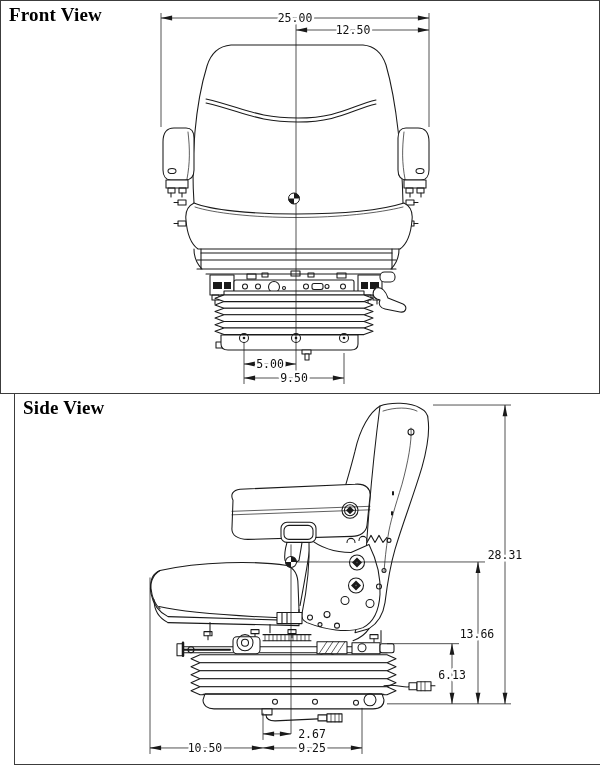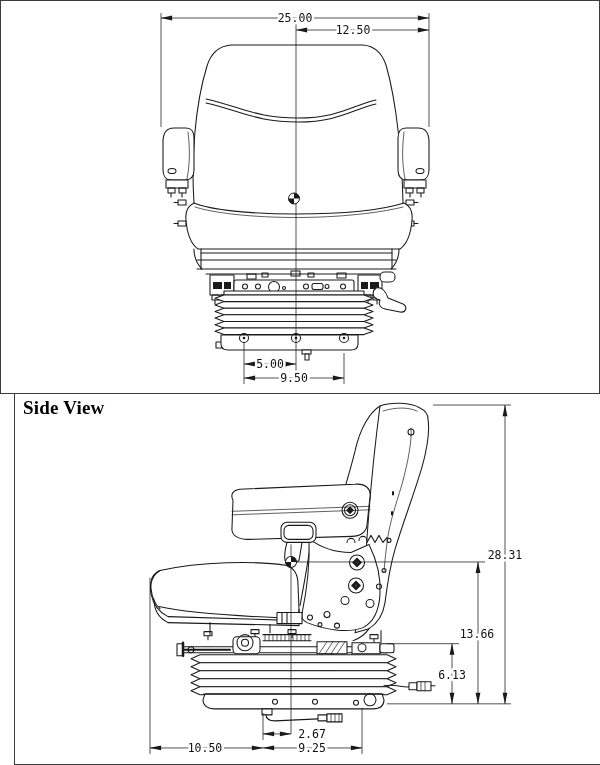--- a/index.html
+++ b/index.html
@@ -18,20 +18,21 @@
   .ext{stroke:#1a1a1a;stroke-width:.75;fill:none;}
   .diml{stroke:#1a1a1a;stroke-width:.75;fill:none;}
   text.dimtext{font-family:"DejaVu Sans Mono",monospace;font-size:11.5px;fill:#101010;text-anchor:middle;paint-order:stroke;stroke:#ffffff;stroke-width:5px;stroke-linejoin:round;}
   .cg circle{fill:#fff;stroke:#1a1a1a;stroke-width:1;}
   .cg path{fill:#1a1a1a;stroke:none;}
 </style>
 </head>
 <body>
 
 <div class="panel" id="front-panel">
+  <div class="view-title">Front View</div>
   <svg class="drawing" viewBox="0 0 598 392" preserveAspectRatio="none">
     <defs>
       <marker id="arwF" viewBox="0 0 12 6" refX="11.6" refY="3" markerWidth="12" markerHeight="6" orient="auto-start-reverse" markerUnits="userSpaceOnUse">
         <path d="M0.5,0.6 L12,3 L0.5,5.4 Z" fill="#1a1a1a"></path>
       </marker>
     </defs>
 
     <g class="obj">
 
       <path class="fw" d="M193,202 C190,158 194,104 206,65 C210,52 218,45 230,44 L362,44 C374,45 381,52 385,64 C396,102 401,158 402,202"></path>

